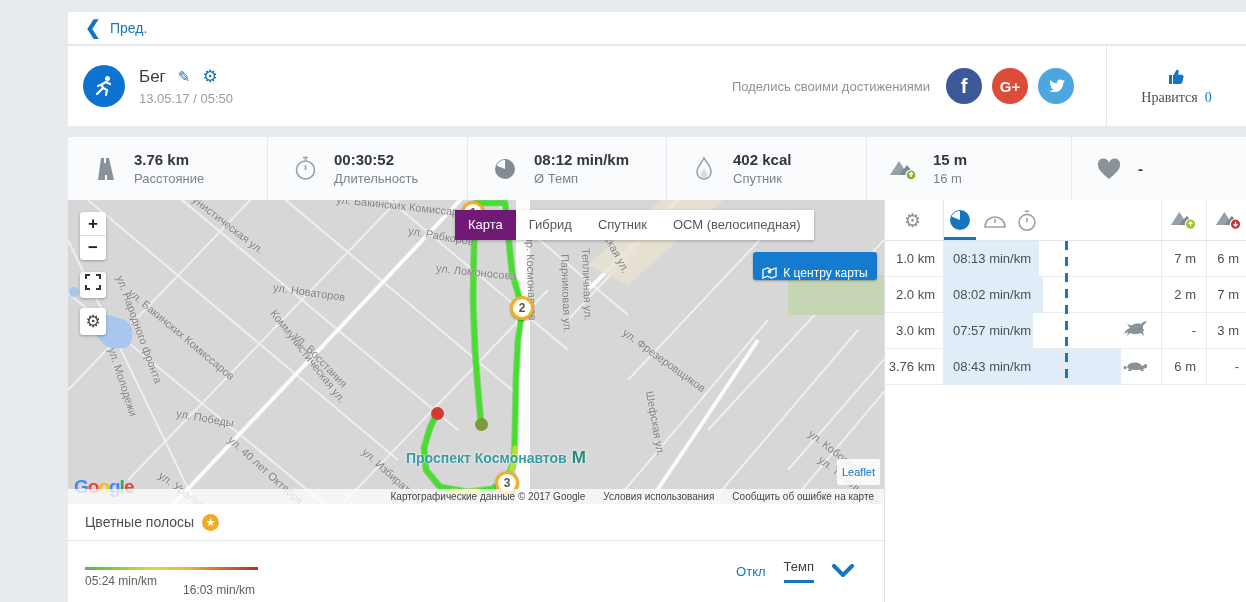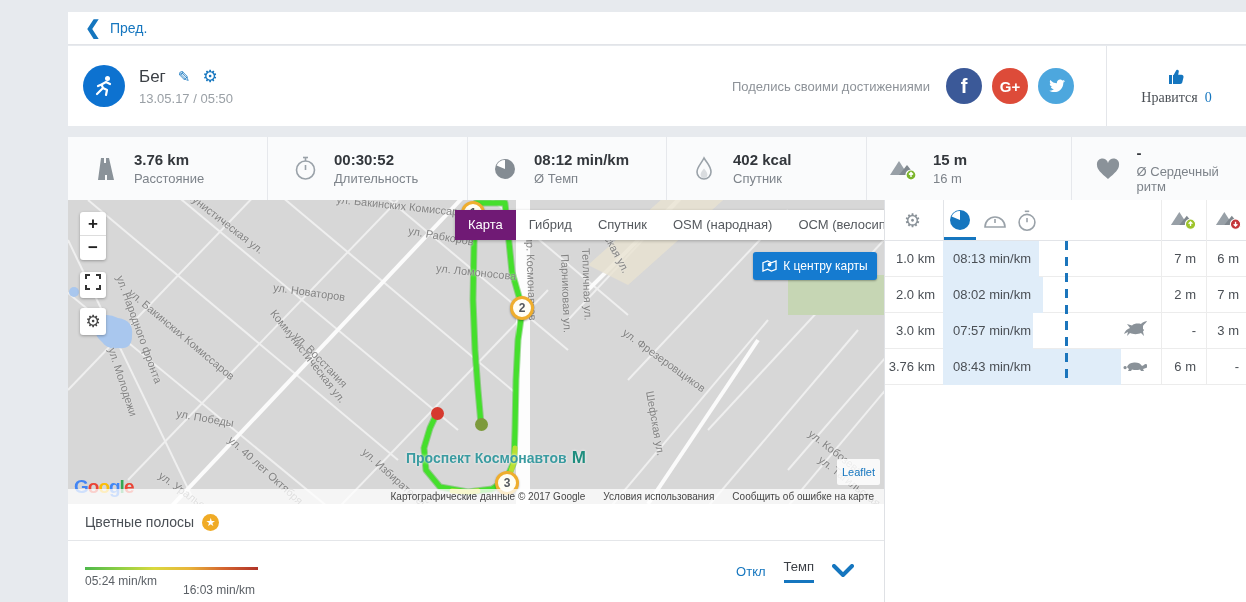--- a/index.html
+++ b/index.html
@@ -67,21 +67,21 @@
   .zbtn:first-child { border-bottom:1px solid #ddd; }
   .fsbtn { top:72px; height:26px; line-height:26px; }
   .gearbtn { top:108px; height:27px; line-height:27px; font-size:17px; color:#444; }
   .maptabs { position:absolute; left:387px; top:10px; height:30px; display:flex;
     background:#fff; box-shadow:0 1px 3px rgba(0,0,0,.25); }
   .maptab { padding:0 13px; line-height:30px; font-size:13px; color:#55595e;
     white-space:nowrap; cursor:pointer; }
   .maptab.active { background:#701a75; color:#fff; }
   .centerbtn { position:absolute; left:685px; top:52px; width:124px; height:28px;
     background:#157bd0; border-radius:3px; color:#fff; font-size:12px; display:flex;
-    align-items:center; justify-content:center; gap:6px; cursor:pointer;
+    align-items:flex-end; justify-content:center; gap:6px; cursor:pointer;
     box-shadow:0 1px 2px rgba(0,0,0,.3); }
   .marker { position:absolute; width:24px; height:24px; border-radius:50%; background:#fffef4;
     border:3px solid #efae2e; color:#55595e; font-size:12px; font-weight:bold;
     display:flex; align-items:center; justify-content:center; box-shadow:0 1px 2px rgba(0,0,0,.35); }
   .dot { position:absolute; width:13px; height:13px; border-radius:50%; }
   .dot-end { background:#d63a2f; }
   .dot-start { background:#7d9a3c; }
   .attrib { position:absolute; left:0; bottom:0; width:816px; height:15px;
     background:rgba(255,255,255,.75); display:flex; align-items:center; justify-content:flex-end;
     gap:18px; font-size:10px; color:#464646; padding-right:10px; }
@@ -249,21 +249,20 @@
         </div>
     </div>
     <div class="stat" style="width:174px">
       <span class="ic">
         <svg width="24" height="22" viewBox="0 0 24 22">
             <path fill="#8a9299" d="M12,21 C5,15 1,11.5 1,7 A5.5,5.5 0 0,1 12,5 A5.5,5.5 0 0,1 23,7 C23,11.5 19,15 12,21 Z"></path>
           </svg>
       </span>
       <div>
           <div class="statval">-</div>
-          <div class="statlab">Ø Сердечный ритм</div>
         </div>
     </div>
   </div>
 
   <div class="main">
     <div class="leftcol">
 
       <div class="map">
         <svg class="base" width="816" height="304" viewBox="0 0 816 304">
           <rect width="816" height="304" fill="#d7d7d7"></rect>
@@ -354,21 +353,20 @@
           </svg>
         </div>
         <div class="mapctl gearbtn">
           <span>⚙</span>
         </div>
 
         <div class="maptabs">
           <div class="maptab active">Карта</div>
           <div class="maptab">Гибрид</div>
           <div class="maptab">Спутник</div>
-          <div class="maptab">OSM (народная)</div>
           <div class="maptab">ОСМ (велосипедная)</div>
         </div>
 
         <div class="centerbtn">
           <svg width="15" height="14" viewBox="0 0 16 15">
             <path d="M1,4 L6,2 L10,4 L15,2 V11 L10,13 L6,11 L1,13 Z" fill="none" stroke="#fff" stroke-width="1.4"></path>
             <circle cx="8" cy="6" r="2" fill="#fff"></circle>
           </svg>
           <span>К центру карты</span>
         </div>

